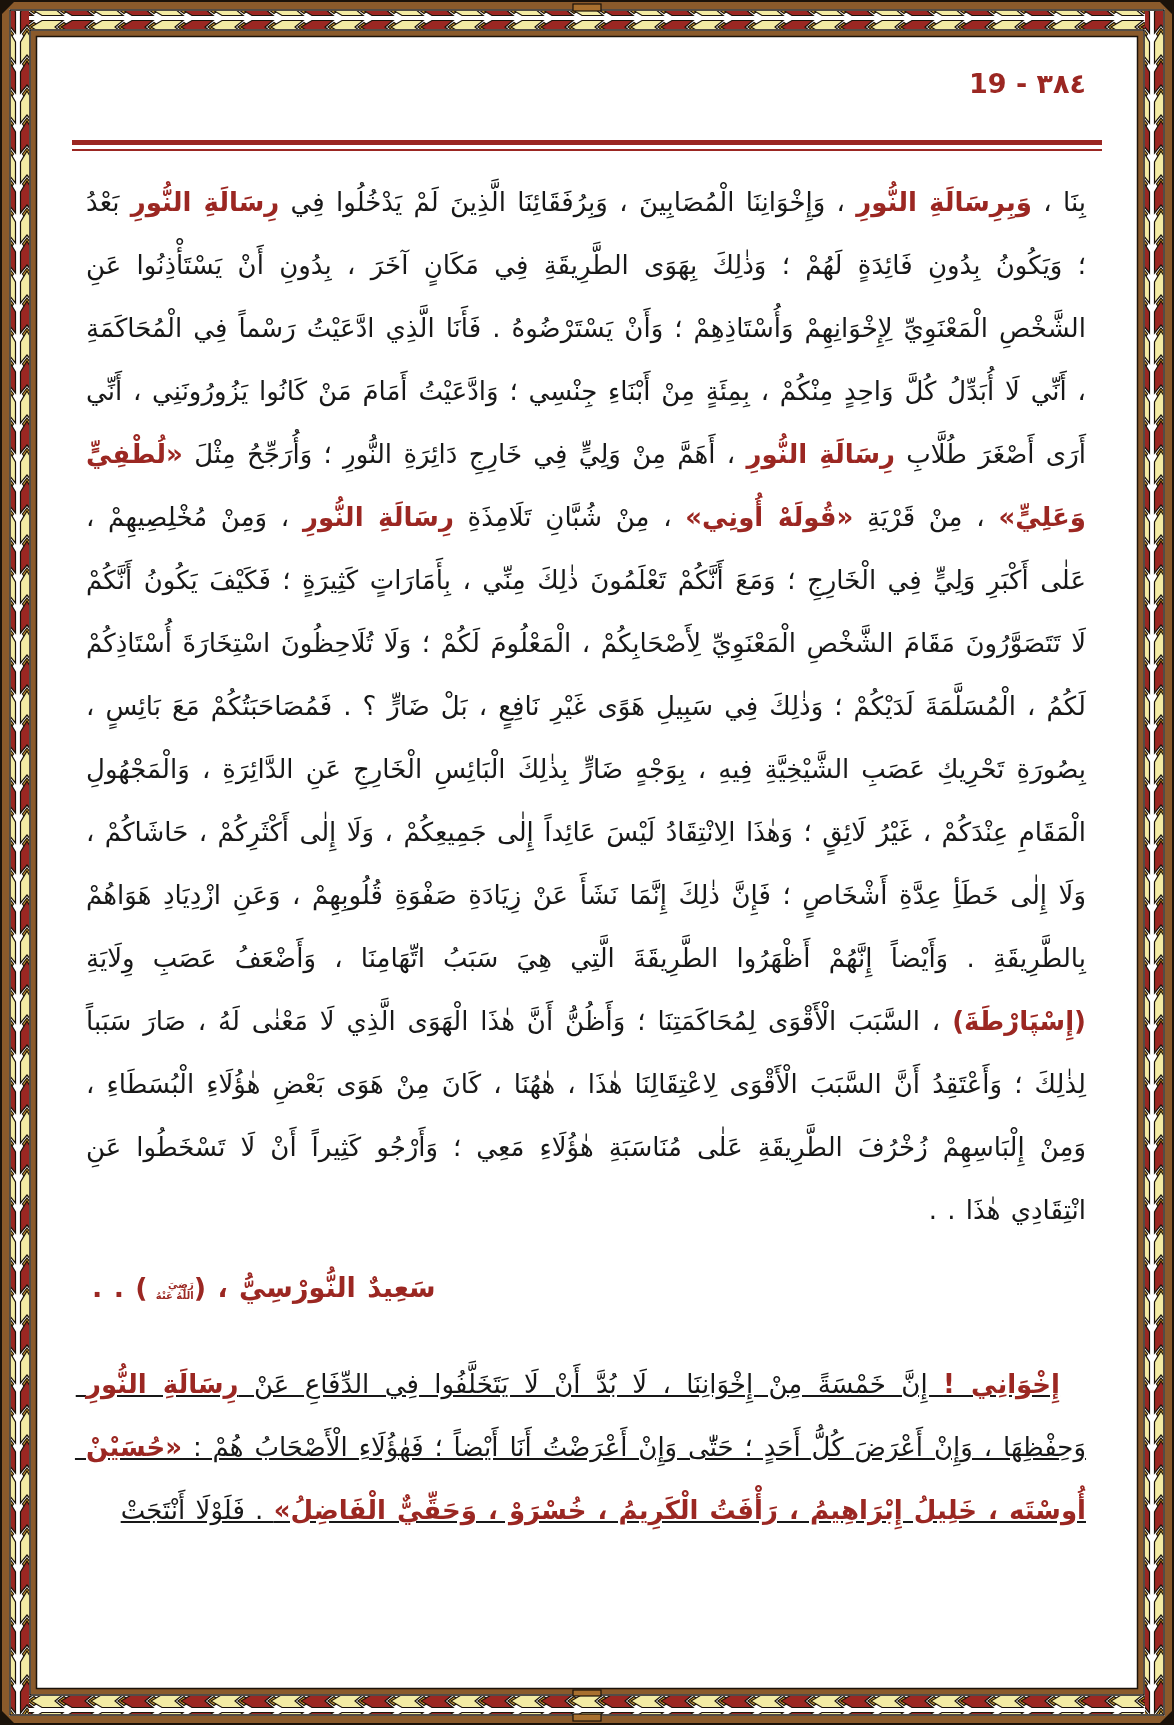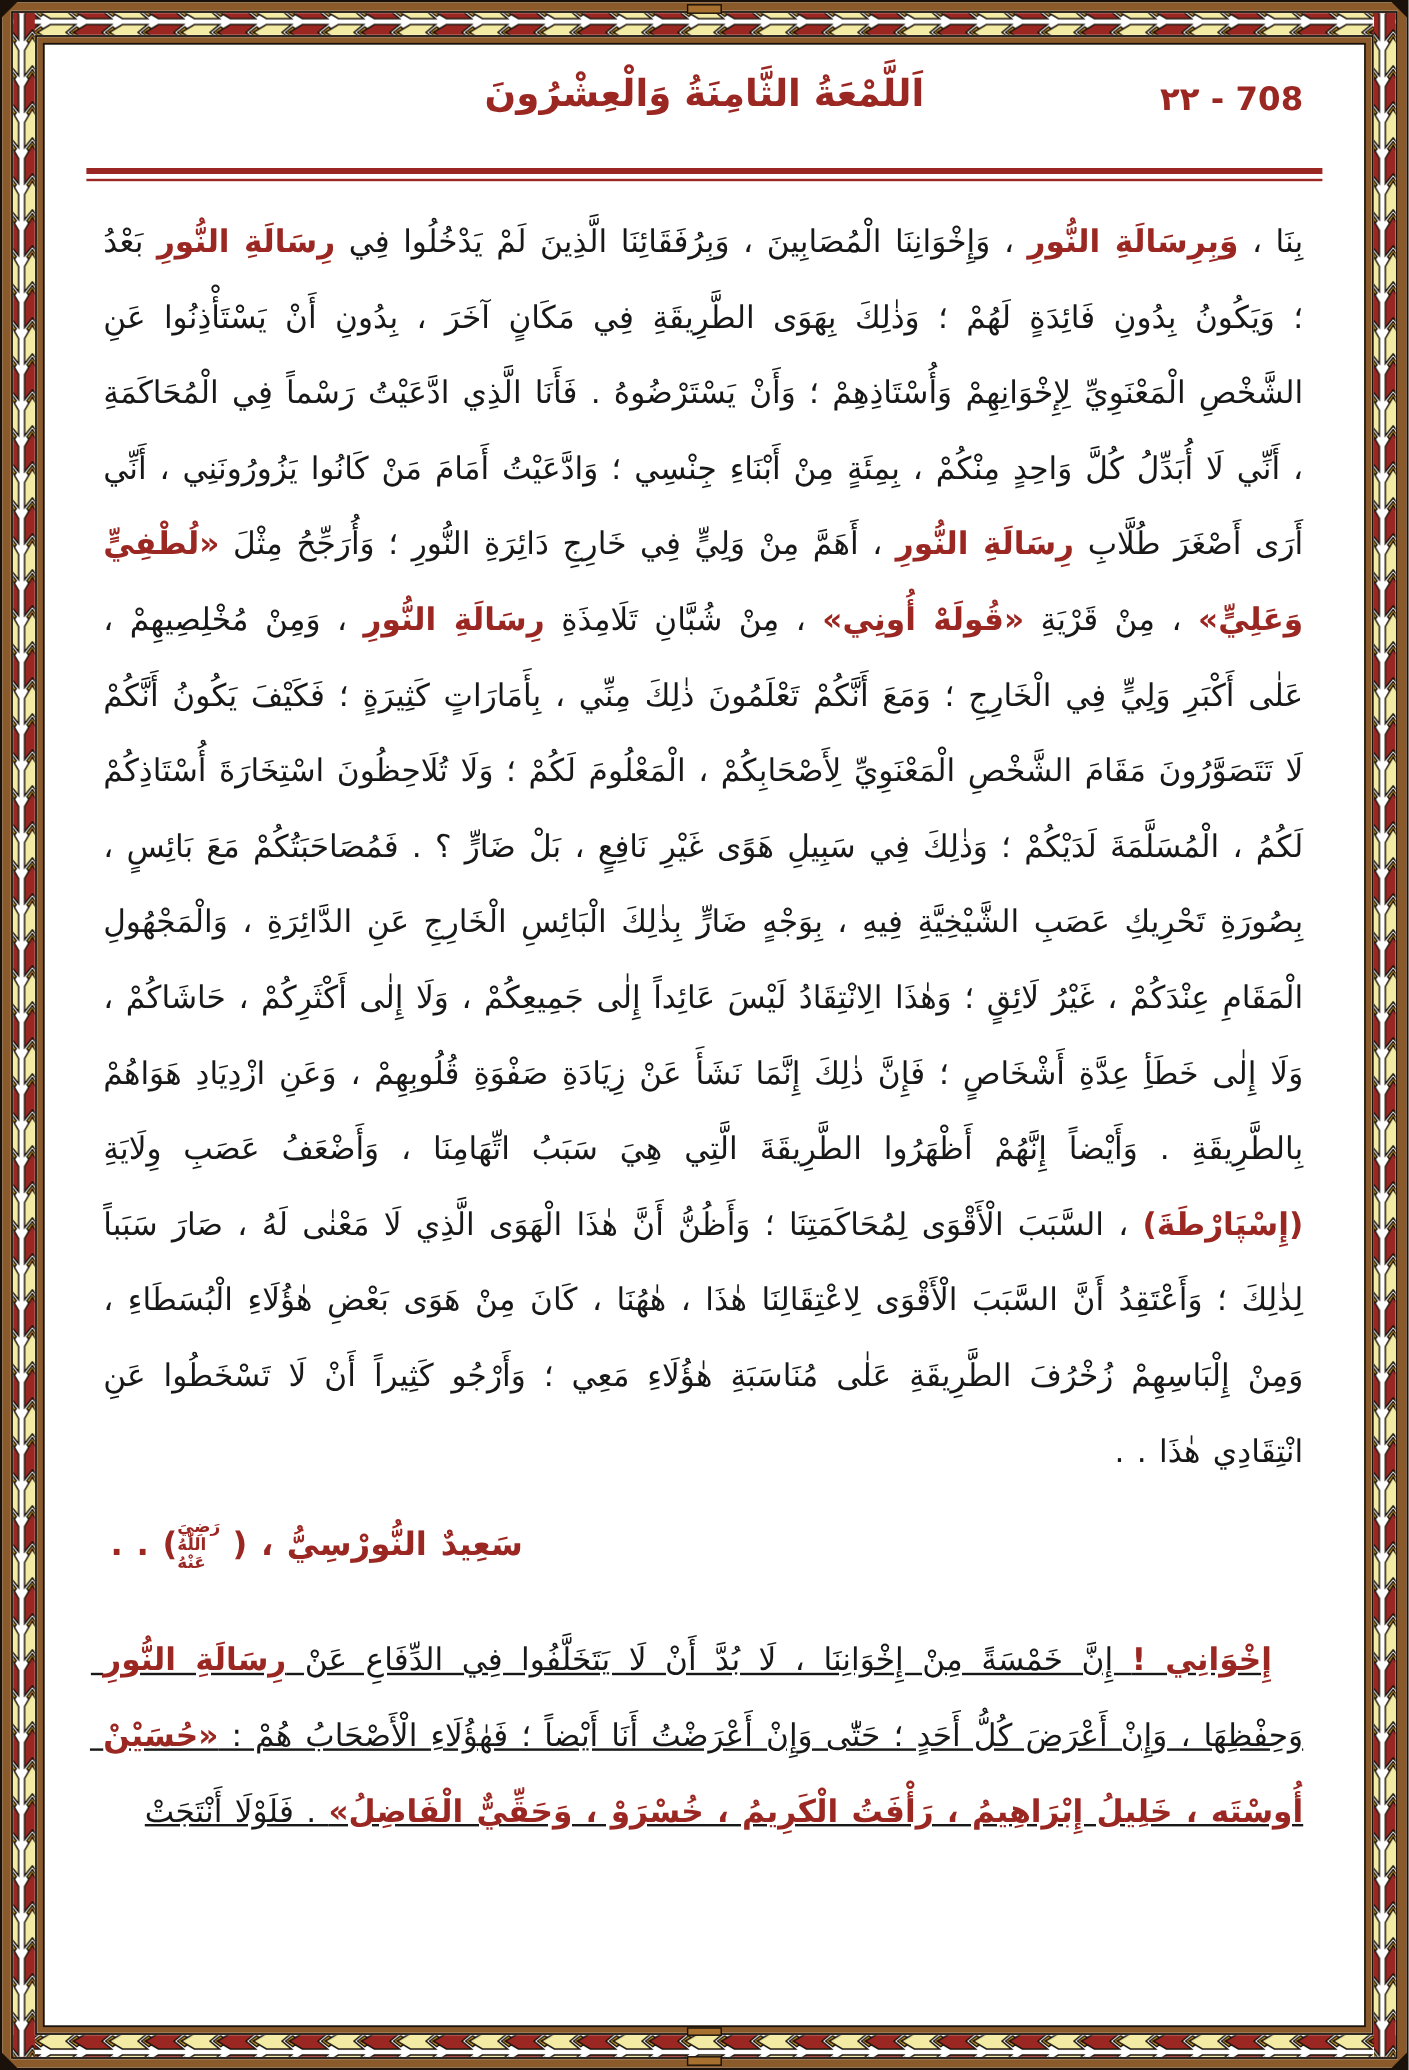--- a/index.html
+++ b/index.html
@@ -68,23 +68,23 @@
     text-align:left;
     color:var(--accent-red);
     font-weight:bold;
     font-size:27px;
     padding-left:6px;
   }
   .para2{margin-top:34px;text-decoration:underline;}
   .seal{
     display:inline-block;
     width:46px;
-    font-size:14px;
+    font-size:10px;
     line-height:1.1;
-    text-align:left;
+    text-align:right;
     vertical-align:middle;
     font-weight:bold;
     white-space:normal;
     letter-spacing:0;
     word-spacing:0;
   }
 </style>
 </head>
 <body>
 
@@ -135,22 +135,21 @@
 
     <path d="M1 1 L15 1 L1 15 Z" fill="var(--outline-black)"></path>
     <path d="M1173 1 L1159 1 L1173 15 Z" fill="var(--outline-black)"></path>
     <path d="M1 1724 L15 1724 L1 1710 Z" fill="var(--outline-black)"></path>
     <path d="M1173 1724 L1159 1724 L1173 1710 Z" fill="var(--outline-black)"></path>
   </svg>
 
   <div class="content">
 
     <div class="header">
-      <div class="page-number">708 - ٢٢</div>
-      <div class="page-title">اَللَّمْعَةُ الثَّامِنَةُ وَالْعِشْرُونَ</div>
+      <div class="page-number">٣٨٤ - 19</div>
     </div>
 
     <div class="double-rule">
       <div class="thick"></div>
       <div class="gap"></div>
       <div class="thin"></div>
     </div>
 
     <div class="body-text">
       <p class="para"><span class="run">بِنَا ، </span><span class="run redbold">وَبِرِسَالَةِ النُّورِ</span><span class="run"> ، وَإِخْوَانِنَا الْمُصَابِينَ ، وَبِرُفَقَائِنَا الَّذِينَ لَمْ يَدْخُلُوا فِي </span><span class="run redbold">رِسَالَةِ النُّورِ</span><span class="run"> بَعْدُ ؛ وَيَكُونُ بِدُونِ فَائِدَةٍ لَهُمْ ؛ وَذٰلِكَ بِهَوَى الطَّرِيقَةِ فِي مَكَانٍ آخَرَ ، بِدُونِ أَنْ يَسْتَأْذِنُوا عَنِ الشَّخْصِ الْمَعْنَوِيِّ لِإِخْوَانِهِمْ وَأُسْتَاذِهِمْ ؛ وَأَنْ يَسْتَرْضُوهُ . فَأَنَا الَّذِي ادَّعَيْتُ رَسْماً فِي الْمُحَاكَمَةِ ، أَنِّي لَا أُبَدِّلُ كُلَّ وَاحِدٍ مِنْكُمْ ، بِمِئَةٍ مِنْ أَبْنَاءِ جِنْسِي ؛ وَادَّعَيْتُ أَمَامَ مَنْ كَانُوا يَزُورُونَنِي ، أَنِّي أَرَى أَصْغَرَ طُلَّابِ </span><span class="run redbold">رِسَالَةِ النُّورِ</span><span class="run"> ، أَهَمَّ مِنْ وَلِيٍّ فِي خَارِجِ دَائِرَةِ النُّورِ ؛ وَأُرَجِّحُ مِثْلَ </span><span class="run redbold">«لُطْفِيٍّ وَعَلِيٍّ»</span><span class="run"> ، مِنْ قَرْيَةِ </span><span class="run redbold">«قُولَهْ أُونِي»</span><span class="run"> ، مِنْ شُبَّانِ تَلَامِذَةِ </span><span class="run redbold">رِسَالَةِ النُّورِ</span><span class="run"> ، وَمِنْ مُخْلِصِيهِمْ ، عَلٰى أَكْبَرِ وَلِيٍّ فِي الْخَارِجِ ؛ وَمَعَ أَنَّكُمْ تَعْلَمُونَ ذٰلِكَ مِنِّي ، بِأَمَارَاتٍ كَثِيرَةٍ ؛ فَكَيْفَ يَكُونُ أَنَّكُمْ لَا تَتَصَوَّرُونَ مَقَامَ الشَّخْصِ الْمَعْنَوِيِّ لِأَصْحَابِكُمْ ، الْمَعْلُومَ لَكُمْ ؛ وَلَا تُلَاحِظُونَ اسْتِخَارَةَ أُسْتَاذِكُمْ لَكُمُ ، الْمُسَلَّمَةَ لَدَيْكُمْ ؛ وَذٰلِكَ فِي سَبِيلِ هَوًى غَيْرِ نَافِعٍ ، بَلْ ضَارٍّ ؟ . فَمُصَاحَبَتُكُمْ مَعَ بَائِسٍ ، بِصُورَةِ تَحْرِيكِ عَصَبِ الشَّيْخِيَّةِ فِيهِ ، بِوَجْهٍ ضَارٍّ بِذٰلِكَ الْبَائِسِ الْخَارِجِ عَنِ الدَّائِرَةِ ، وَالْمَجْهُولِ الْمَقَامِ عِنْدَكُمْ ، غَيْرُ لَائِقٍ ؛ وَهٰذَا الِانْتِقَادُ لَيْسَ عَائِداً إِلٰى جَمِيعِكُمْ ، وَلَا إِلٰى أَكْثَرِكُمْ ، حَاشَاكُمْ ، وَلَا إِلٰى خَطَأِ عِدَّةِ أَشْخَاصٍ ؛ فَإِنَّ ذٰلِكَ إِنَّمَا نَشَأَ عَنْ زِيَادَةِ صَفْوَةِ قُلُوبِهِمْ ، وَعَنِ ازْدِيَادِ هَوَاهُمْ بِالطَّرِيقَةِ . وَأَيْضاً إِنَّهُمْ أَظْهَرُوا الطَّرِيقَةَ الَّتِي هِيَ سَبَبُ اتِّهَامِنَا ، وَأَضْعَفُ عَصَبِ وِلَايَةِ </span><span class="run redbold">(إِسْپَارْطَةَ)</span><span class="run"> ، السَّبَبَ الْأَقْوَى لِمُحَاكَمَتِنَا ؛ وَأَظُنُّ أَنَّ هٰذَا الْهَوَى الَّذِي لَا مَعْنٰى لَهُ ، صَارَ سَبَباً لِذٰلِكَ ؛ وَأَعْتَقِدُ أَنَّ السَّبَبَ الْأَقْوَى لِاعْتِقَالِنَا هٰذَا ، هٰهُنَا ، كَانَ مِنْ هَوَى بَعْضِ هٰؤُلَاءِ الْبُسَطَاءِ ، وَمِنْ إِلْبَاسِهِمْ زُخْرُفَ الطَّرِيقَةِ عَلٰى مُنَاسَبَةِ هٰؤُلَاءِ مَعِي ؛ وَأَرْجُو كَثِيراً أَنْ لَا تَسْخَطُوا عَنِ انْتِقَادِي هٰذَا . .</span></p>

